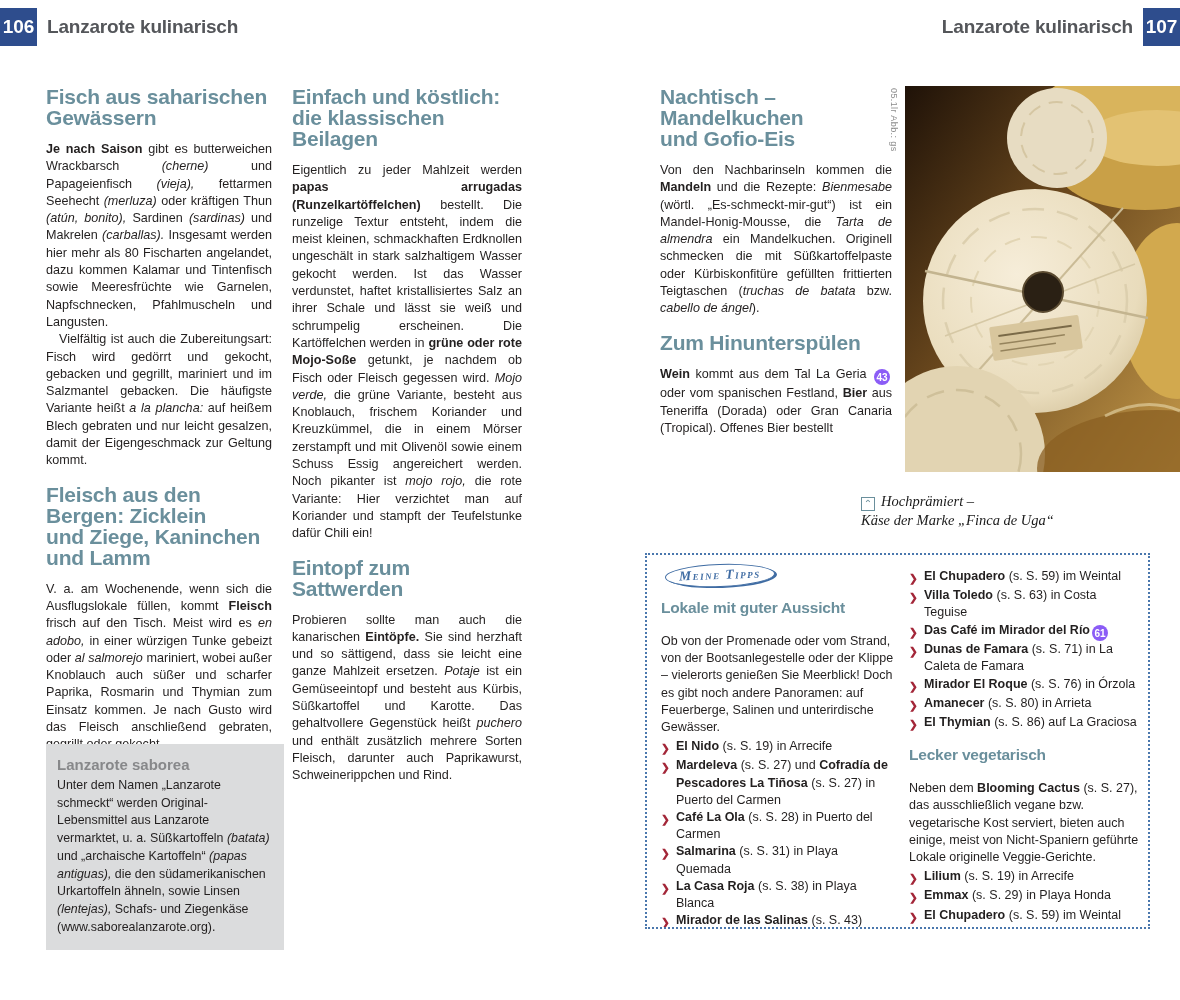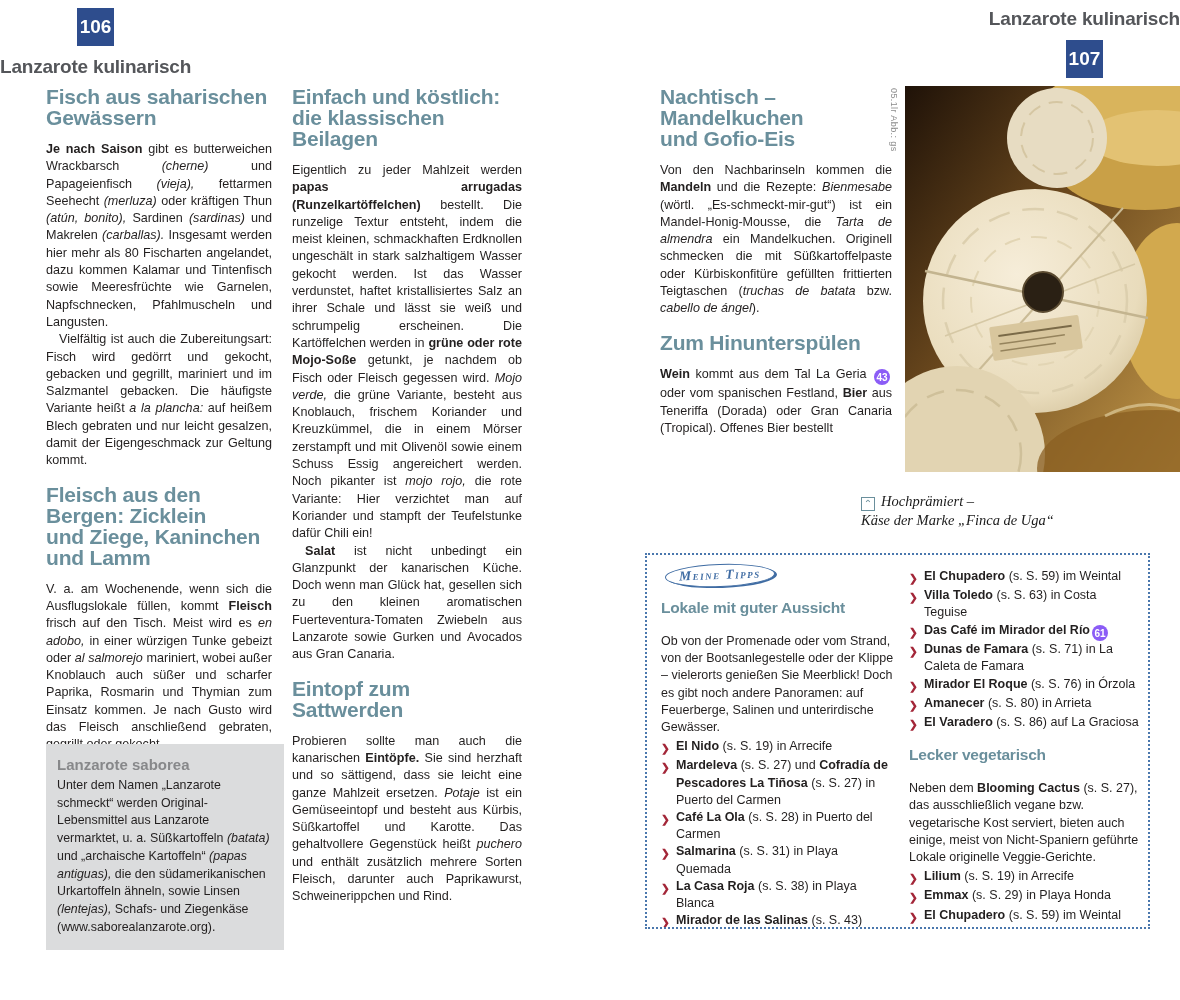--- a/index.html
+++ b/index.html
@@ -1,20 +1,20 @@
 <!DOCTYPE html>
 <html><head>
 <meta charset="utf-8">
 <style>
   html,body{margin:0;padding:0;background:#ffffff;}
   .page{position:relative;width:1180px;height:1000px;background:#ffffff;overflow:hidden;
         font-family:"Liberation Sans",sans-serif;color:#221f1f;}
 
   
-  .head{position:absolute;top:8px;display:flex;align-items:center;gap:10px;flex-direction:column;}
+  .head{position:absolute;top:8px;display:flex;align-items:center;gap:10px;}
   .head-left{left:0;}
   .head-right{right:0;}
   .pagenum{width:37px;height:38px;background:#2e4d8d;color:#fff;font-size:19px;font-weight:bold;
            display:flex;align-items:center;justify-content:center;}
   .runtitle{font-size:19px;font-weight:bold;color:#54565a;letter-spacing:-0.2px;}
 
   
   .col{position:absolute;top:86px;}
   .col1{left:46px;width:226px;}
   .col2{left:292px;width:230px;}
@@ -88,21 +88,20 @@
 
   <aside class="infobox">
     <div class="infobox-title">Lanzarote saborea</div>
     <p class="infobox-body"><span>Unter dem Namen „Lanzarote schmeckt“ werden Original-Lebensmittel aus Lanzarote vermarktet, u. a. Süßkartoffeln </span><span class="i">(batata)</span><span> und „archaische Kartoffeln“ </span><span class="i">(papas antiguas),</span><span> die den südamerikanischen Urkartoffeln ähneln, sowie Linsen </span><span class="i">(lentejas),</span><span> Schafs- und Ziegenkäse (www.saborealanzarote.org).</span></p>
   </aside>
 
   <section class="col col2">
     <h2 class="sec">Einfach und köstlich:
 die klassischen Beilagen</h2>
     <p class="body"><span>Eigentlich zu jeder Mahlzeit werden </span><span class="b">papas arrugadas (Runzelkartöffelchen)</span><span> bestellt. Die runzelige Textur entsteht, indem die meist kleinen, schmackhaften Erdknollen ungeschält in stark salzhaltigem Wasser gekocht werden. Ist das Wasser verdunstet, haftet kristallisiertes Salz an ihrer Schale und lässt sie weiß und schrumpelig erscheinen. Die Kartöffelchen werden in </span><span class="b">grüne oder rote Mojo-Soße</span><span> getunkt, je nachdem ob Fisch oder Fleisch gegessen wird. </span><span class="i">Mojo verde,</span><span> die grüne Variante, besteht aus Knoblauch, frischem Koriander und Kreuzkümmel, die in einem Mörser zerstampft und mit Olivenöl sowie einem Schuss Essig angereichert werden. Noch pikanter ist </span><span class="i">mojo rojo,</span><span> die rote Variante: Hier verzichtet man auf Koriander und stampft der Teufelstunke dafür Chili ein!</span></p>
-    <p class="body ind"><span class="b">Salat</span><span> ist nicht unbedingt ein Glanzpunkt der kanarischen Küche. Doch wenn man Glück hat, gesellen sich zu den kleinen aromatischen Fuerteventura-Tomaten Zwiebeln aus Lanzarote sowie Gurken und Avocados aus Gran Canaria.</span></p>
     <h2 class="sec mt">Eintopf zum Sattwerden</h2>
     <p class="body"><span>Probieren sollte man auch die kanarischen </span><span class="b">Eintöpfe.</span><span> Sie sind herzhaft und so sättigend, dass sie leicht eine ganze Mahlzeit ersetzen. </span><span class="i">Potaje</span><span> ist ein Gemüseeintopf und besteht aus Kürbis, Süßkartoffel und Karotte. Das gehaltvollere Gegenstück heißt </span><span class="i">puchero</span><span> und enthält zusätzlich mehrere Sorten Fleisch, darunter auch Paprikawurst, Schweinerippchen und Rind.</span></p>
   </section>
 
   <section class="col col3">
     <h2 class="sec">Nachtisch – Mandelkuchen
 und Gofio-Eis</h2>
     <p class="body"><span>Von den Nachbarinseln kommen die </span><span class="b">Mandeln</span><span> und die Rezepte: </span><span class="i">Bienmesabe</span><span> (wörtl. „Es-schmeckt-mir-gut“) ist ein Mandel-Honig-Mousse, die </span><span class="i">Tarta de almendra</span><span> ein Mandelkuchen. Originell schmecken die mit Süßkartoffelpaste oder Kürbiskonfitüre gefüllten frittierten Teigtaschen (</span><span class="i">truchas de batata</span><span> bzw. </span><span class="i">cabello de ángel</span><span>).</span></p>
     <h2 class="sec mt">Zum Hinunterspülen</h2>
     <p class="body"><span class="b">Wein</span><span> kommt aus dem Tal La Geria </span><span class="badge">43</span><span> oder vom spanischen Festland, </span><span class="b">Bier</span><span> aus Teneriffa (Dorada) oder Gran Canaria (Tropical). Offenes Bier bestellt</span></p>
@@ -213,21 +212,21 @@
           <div class="tip-item">
             <span class="chev">❯</span>
             <span class="tip-text"><span class="b">Mirador El Roque</span><span> (s. S. 76) in Órzola</span></span>
           </div>
           <div class="tip-item">
             <span class="chev">❯</span>
             <span class="tip-text"><span class="b">Amanecer</span><span> (s. S. 80) in Arrieta</span></span>
           </div>
           <div class="tip-item">
             <span class="chev">❯</span>
-            <span class="tip-text"><span class="b">El Varadero</span><span> (s. S. 86) auf La Graciosa</span></span>
+            <span class="tip-text"><span class="b">El Thymian</span><span> (s. S. 86) auf La Graciosa</span></span>
           </div>
         </div>
       <h3 class="tips-h mt2">Lecker vegetarisch</h3>
       <p class="tips-intro"><span>Neben dem </span><span class="b">Blooming Cactus</span><span> (s. S. 27), das ausschließlich vegane bzw. vegetarische Kost serviert, bieten auch einige, meist von Nicht-Spaniern geführte Lokale originelle Veggie-Gerichte.</span></p>
       <div>
           <div class="tip-item">
             <span class="chev">❯</span>
             <span class="tip-text"><span class="b">Lilium</span><span> (s. S. 19) in Arrecife</span></span>
           </div>
           <div class="tip-item">

